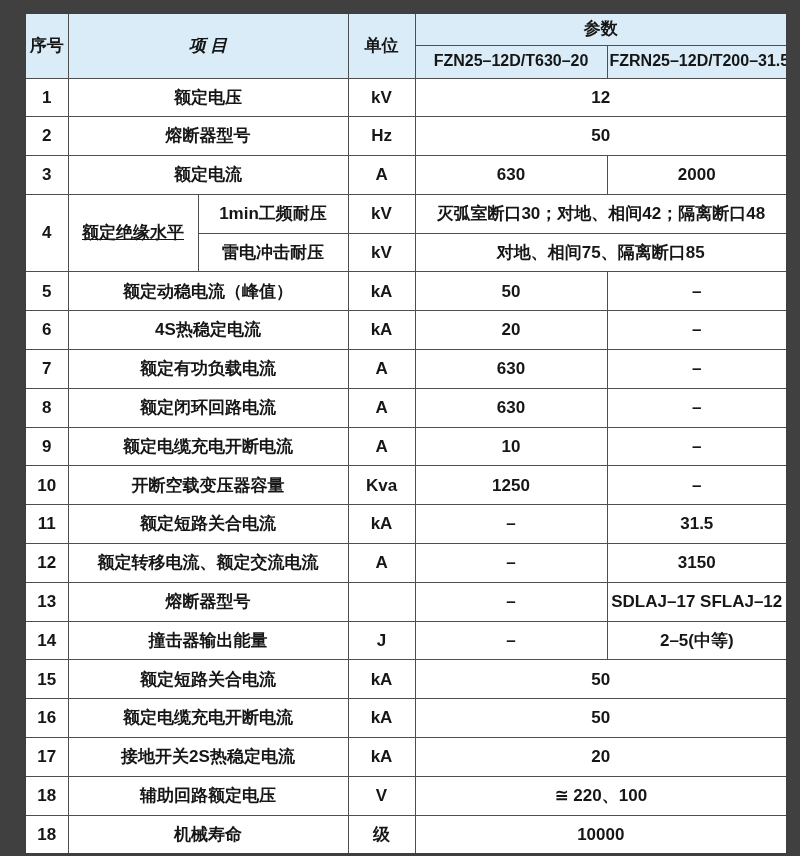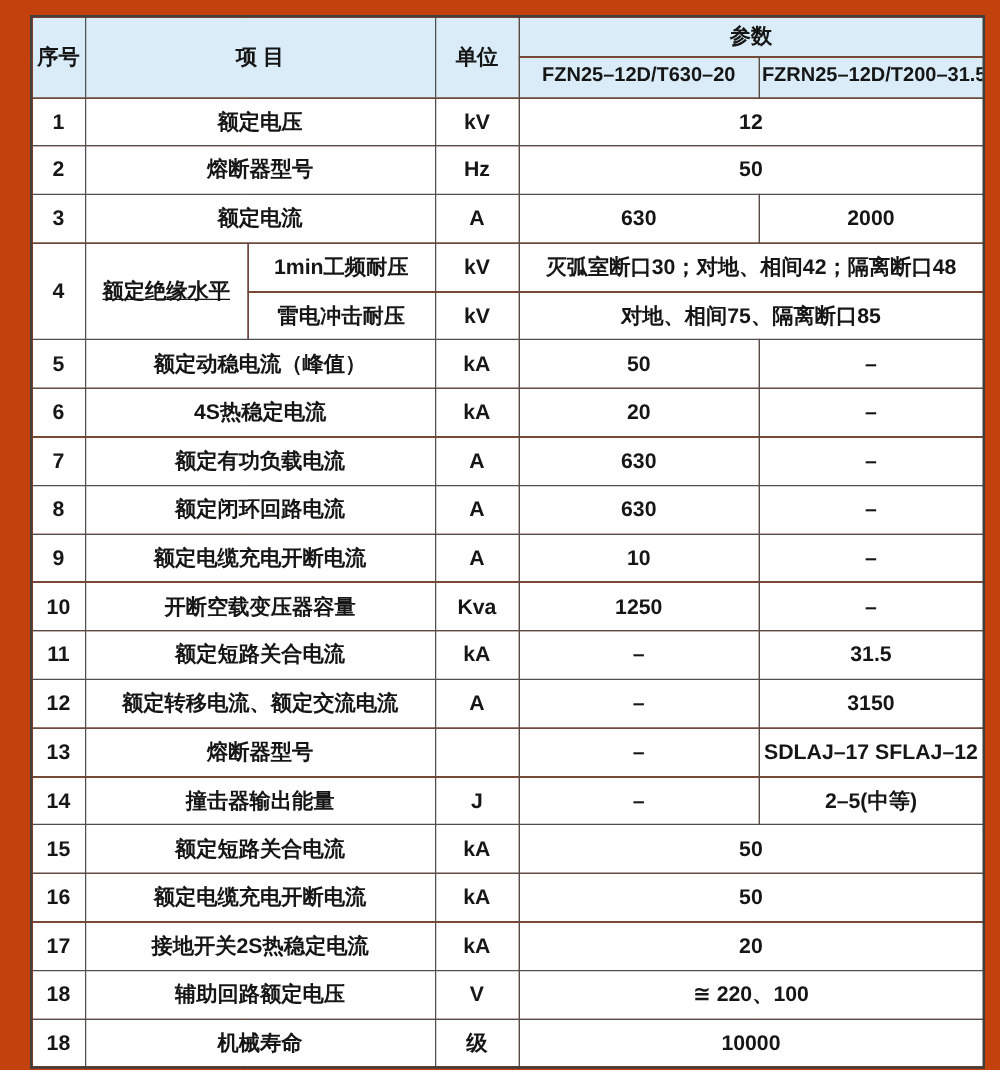--- a/index.html
+++ b/index.html
@@ -1,33 +1,33 @@
 <!DOCTYPE html>
 <html><head>
 <meta charset="utf-8">
 <style>
   html,body{margin:0;padding:0;background:#ffffff;width:800px;height:856px;overflow:hidden;}
-  .page{position:relative;width:800px;height:856px;background:#c2410c;font-family:"Liberation Sans","DejaVu Sans",sans-serif;}
+  .page{position:relative;width:800px;height:856px;background:#404040;font-family:"Liberation Sans","DejaVu Sans",sans-serif;}
   table.spec{
     position:absolute;left:24px;top:12px;width:762px;
     border-collapse:collapse;table-layout:fixed;
     border:2px solid #3f3f3f;
   }
   table.spec th, table.spec td{
     border:1px solid #4f4f4f;
     text-align:center;vertical-align:middle;
     color:#161616;font-size:17px;font-weight:bold;
     padding:0 2px;line-height:1.15;
     overflow:hidden;white-space:nowrap;
   }
   thead th{background:#d9ecf7;}
   thead tr.hrow1{height:32px;}
   thead tr.hrow2{height:33px;}
   thead tr.hrow2 th{font-size:16px;}
-  th.item-head{white-space:pre;}
+  th.item-head{white-space:pre;font-style:italic;}
   tbody tr{height:38.8px;background:#ffffff;}
   td.item{text-align:left;padding-left:44px;margin-left:36px;}
   td.item-center{text-align:center;padding-left:2px;text-decoration:underline;}
   td.val4{font-size:16.5px;}
 </style>
 </head>
 <body>
 
 <div class="page">
   <table class="spec">

